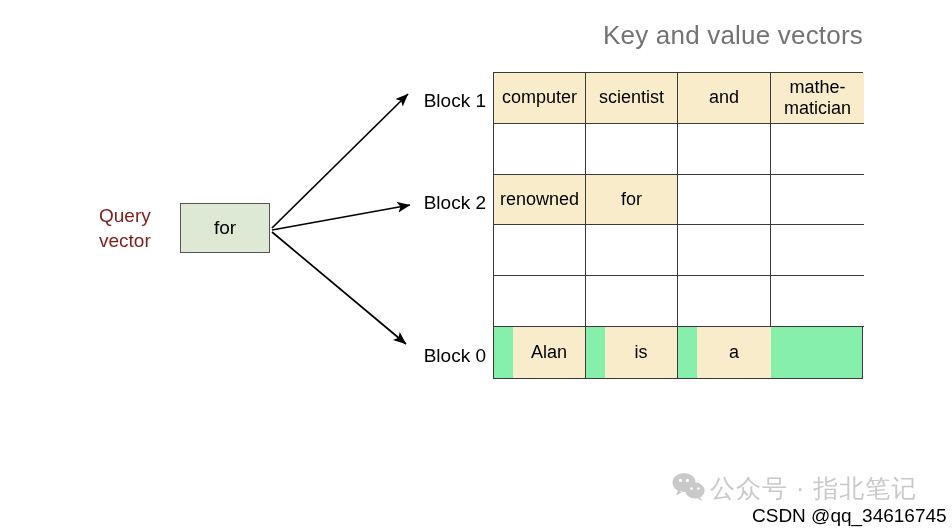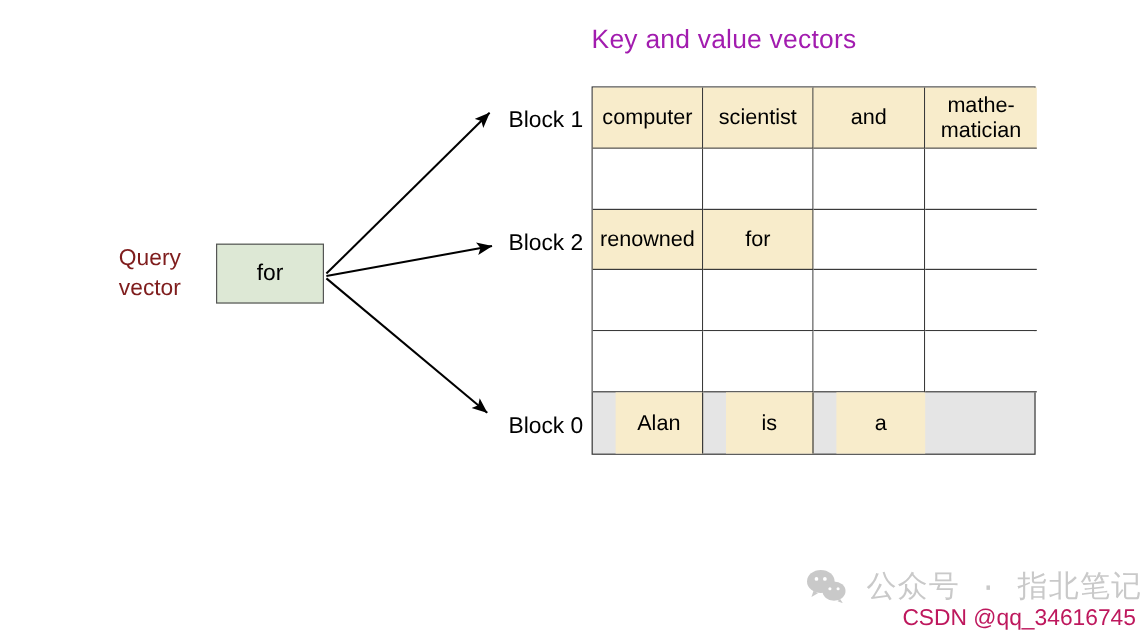--- a/index.html
+++ b/index.html
@@ -15,24 +15,24 @@
     font-family: "Liberation Sans", sans-serif;
     color: #000000;
   }
 
   
   #grid-title {
     position: absolute;
     left: 493px;
     top: 20px;
     width: 370px;
-    text-align: left;
-    font-size: 22px;
+    text-align: right;
+    font-size: 26px;
     letter-spacing: .2px;
-    color: #a21caf;
+    color: #737373;
     white-space: nowrap;
   }
 
   
   #query-label {
     position: absolute;
     left: 99px;
     top: 203px;
     width: 72px;
     text-align: left;
@@ -86,21 +86,21 @@
     position: absolute;
     left: 493px;
     top: 72px;
     width: 370px;
     height: 307px;
     border: 1.8px solid #3a3a3a;
     box-sizing: border-box;
     display: grid;
     grid-template-columns: 92px 92px 93px 93px;
     grid-template-rows: repeat(6, 1fr);
-    background: #e5e5e5;
+    background: #86efac;
   }
   .kv-cell {
     box-sizing: border-box;
     border-right: 1.4px solid #3a3a3a;
     border-bottom: 1.4px solid #3a3a3a;
     display: flex;
     align-items: center;
     justify-content: center;
     text-align: center;
     font-size: 18px;
@@ -114,38 +114,36 @@
   .kv-cell.col-last { border-right: none; }
   .kv-cell.row-last { border-bottom: none; margin-left: 19px; }
   .kv-cell .two-line { display: block; }
 
   
   #watermark {
     position: absolute;
     left: 672px;
     top: 472px;
     display: flex;
-    align-items: center;
-    gap: 16px;
+    gap: 4px;
     opacity: 1;
-    font-family: Liberation Mono, monospace;
   }
   #wechat-icon { display: block; }
   #wm-text {
     font-size: 25px;
     color: #c9c9c9;
     white-space: nowrap;
     letter-spacing: 1px;
   }
   #csdn-text {
     position: absolute;
     left: 752px;
     top: 505px;
     font-size: 19px;
-    color: #be185d;
+    color: #000000;
     white-space: nowrap;
   }
 </style>
 </head>
 <body>
 
 <div id="grid-title">Key and value vectors</div>
 
 <div id="query-label">
   <span class="ln">Query</span>

